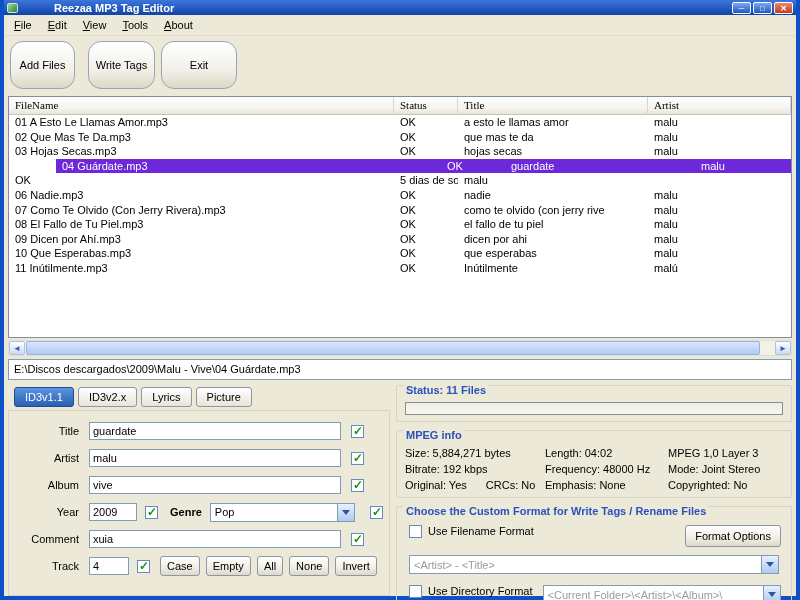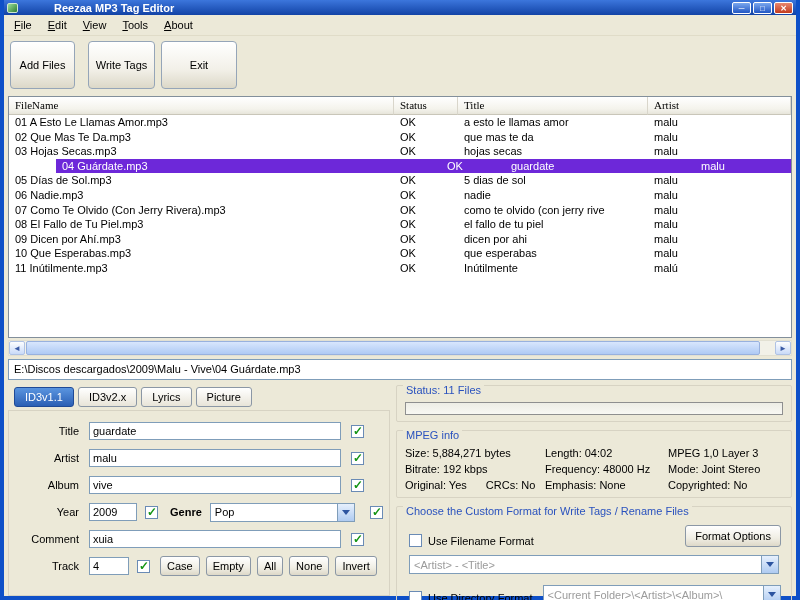--- a/index.html
+++ b/index.html
@@ -22,21 +22,21 @@
   .win-btn.close { background:linear-gradient(180deg,#E8886F,#C33B1E); }
 
   
   .menubar { height:21px; flex:none; display:flex; align-items:center; padding-left:4px;
     border-bottom:1px solid #E0DCC8; }
   .menu-item { display:inline-block; padding:2px 10px 3px 6px; }
   .menu-item::first-letter { text-decoration:underline; }
 
   
   .toolbar { height:58px; flex:none; display:flex; align-items:stretch; padding:5px 6px; gap:12px; }
-  .tb-btn { height:48px; border:1px solid #95A5B8; border-radius:4px;
+  .tb-btn { height:48px; border:1px solid #95A5B8; border-radius:13px;
     background:linear-gradient(180deg,#FFFFFF,#F2F0E8 60%,#DCD8C8);
     box-shadow:inset 0 1px 0 #fff; font-size:11px; padding:0 4px;
     display:flex; align-items:center; justify-content:center; }
   .tb-addfiles { width:65px; } .tb-writetags { width:67px; margin-left:1px; }
   .tb-converter { width:236px; } .tb-exit { width:76px; margin-left:-6px; }
 
   
   .listbox { margin:2px 4px 0 4px; height:242px; flex:none; border:1px solid #828F9B;
     background:#fff; display:flex; flex-direction:column; overflow:hidden; }
   .lhead { display:grid; grid-template-columns:385px 64px 190px 1fr; flex:none; }
@@ -98,29 +98,29 @@
   .combo-btn { width:17px; height:100%; flex:none; border-left:1px solid #7F9DB9;
     background:linear-gradient(180deg,#E6F0FD,#AFCBF1); display:flex; align-items:center; justify-content:center; }
   .tri { width:0; height:0; border-left:4px solid transparent; border-right:4px solid transparent;
     border-top:5px solid #2C54A0; }
   .combo.genre { width:145px; }
 
   
   .rightpanel { flex:1; min-width:0; display:flex; flex-direction:column; }
   .group { position:relative; border:1px solid #D7D3C3; border-radius:2px; padding:12px 8px 6px 8px; }
   .group-title { position:absolute; top:-2px; left:6px; background:#ECE9D8; padding:0 3px;
-    color:#2A52BE; font-weight:normal; }
+    color:#2A52BE; font-weight:bold; }
   .group.status { padding-top:16px; flex:none; }
   .progress { height:13px; border:1px solid #8E8F8F; background:linear-gradient(180deg,#EDEDE5,#F8F8F3); }
   .group.mpeg { margin-top:8px; flex:none; padding-top:16px; }
   .mpeg-grid { display:grid; grid-template-columns:140px 123px 1fr; row-gap:4px; }
   .mpeg-cell { white-space:nowrap; overflow:hidden; }
   .mpeg-dual span + span { margin-left:16px; }
   .group.format { margin-top:8px; flex:1; padding-top:14px; }
-  .fmt-row { display:flex; align-items:flex-end; margin:4px 2px 0 4px; }
+  .fmt-row { display:flex; align-items:flex-start; margin:4px 2px 0 4px; }
   .fmt-row .cb { margin:0 6px 0 0; }
   .fmt-options { margin-left:auto; height:22px; padding:0 9px; }
   .fmt-combo1 { margin:8px 4px 0 4px;gap:8px; }
   .fmt-row2 { margin-top:11px; }
   .fmt-row2 .combo { flex:1; margin-left:10px; }
 </style>
 </head>
 <body>
 
 <div class="window">
@@ -175,21 +175,20 @@
         <div class="c">hojas secas</div>
         <div class="c">malu</div>
       </div>
       <div class="lrow sel">
         <div class="c">04 Guárdate.mp3</div>
         <div class="c">OK</div>
         <div class="c">guardate</div>
         <div class="c">malu</div>
       </div>
       <div class="lrow">
-        <div class="c">05 Días de Sol.mp3</div>
         <div class="c">OK</div>
         <div class="c">5 dias de sol</div>
         <div class="c">malu</div>
       </div>
       <div class="lrow">
         <div class="c">06 Nadie.mp3</div>
         <div class="c">OK</div>
         <div class="c">nadie</div>
         <div class="c">malu</div>
       </div>

